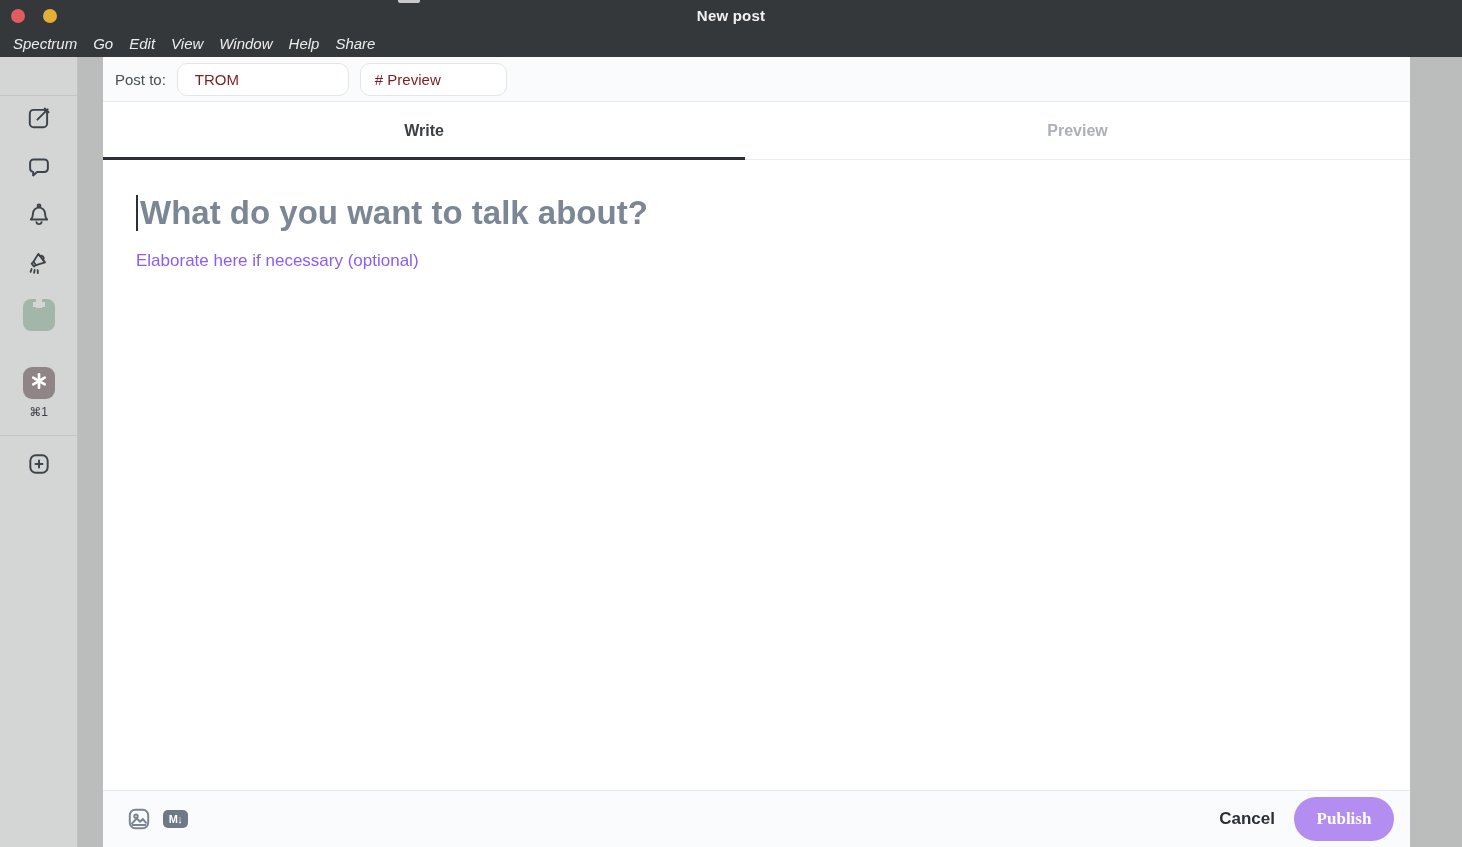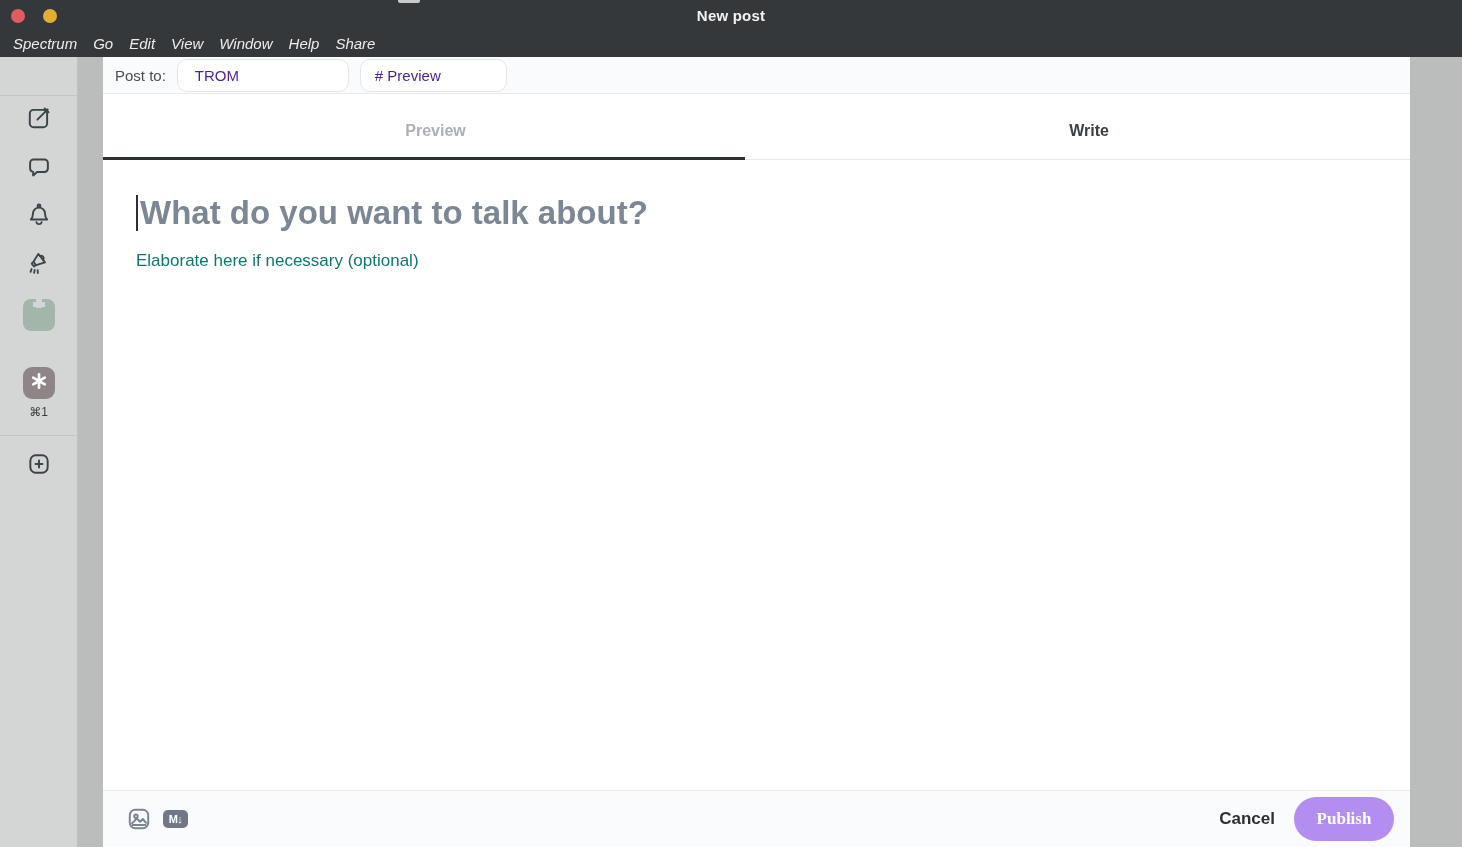--- a/index.html
+++ b/index.html
@@ -66,28 +66,28 @@
     position: absolute; left: 0; width: 100%; text-align: center;
     font-size: 12px; color: #383d42;
   }
 
   
   .modal {
     position: absolute; top: 57px; left: 103px; width: 1307px; height: 790px;
     background: #ffffff;
   }
   .modal-header {
-    position: absolute; top: 0; left: 0; width: 100%; height: 37px;
+    position: absolute; top: 0; left: 0; width: 100%; height: 45px;
     background: #fafbfc; border-bottom: 1px solid #e8eaed;
     display: flex; align-items: center; padding-left: 12px;
   }
   .post-to-label { font-size: 15px; color: #474e56; margin-right: 11px; }
   .pill-select {
     height: 33px; border: 1px solid #e3e5e8; border-radius: 10px; background: #fff;
-    font-size: 15px; color: #4c1d95; display: flex; align-items: center; cursor: pointer;
+    font-size: 15px; color: #7f1d1d; display: flex; align-items: center; cursor: pointer;
   }
   .pill-select.community { width: 172px; padding-left: 17px; }
   .pill-select.channel { width: 147px; padding-left: 14px; margin-left: 11px; }
 
   .tabs-row {
     position: absolute; top: 45px; left: 0; width: 100%; height: 58px;
     display: flex; border-bottom: 1px solid #e8eaed;
   }
   .tab {
     display: flex; align-items: center; justify-content: center;
@@ -99,21 +99,21 @@
     position: absolute; bottom: -1px; left: 0; width: 642px; height: 3px; background: #2c3036;
   }
 
   .editor { position: absolute; top: 103px; left: 0; width: 100%; padding: 35px 40px 0 33px; }
   .title-line { display: flex; align-items: flex-start; }
   .caret { width: 2px; height: 36px; background: #2b3036; margin-right: 2px; margin-top: 0; }
   .title-placeholder {
     font-size: 33px; font-weight: bold; color: #7b8794; line-height: 36px; cursor: text;
   }
   .body-placeholder {
-    margin-top: 19px; font-size: 17px; color: #0f766e; line-height: 22px; cursor: text;
+    margin-top: 19px; font-size: 17px; color: #8b5cf6; line-height: 22px; cursor: text;
   }
 
   .modal-footer {
     position: absolute; bottom: 0; left: 0; width: 100%; height: 57px;
     background: #fafbfc; border-top: 1px solid #e8eaed;
     display: flex; align-items: center; padding: 0 16px 0 23px;
   }
   .footer-icons { display: flex; align-items: center; gap: 11px; }
   .image-btn { width: 26px; height: 26px; color: #7b8591; cursor: pointer; }
   .image-btn svg { width: 26px; height: 26px; }
@@ -235,22 +235,22 @@
     <span class="post-to-label">Post to:</span>
     <div class="pill-select community">
       <span>TROM</span>
     </div>
     <div class="pill-select channel">
       <span># Preview</span>
     </div>
   </div>
 
   <div class="tabs-row">
+    <div class="tab write">Write</div>
     <div class="tab preview">Preview</div>
-    <div class="tab write">Write</div>
     <div class="tab-underline"></div>
   </div>
 
   <div class="editor">
     <div class="title-line">
       <div class="caret"></div>
       <div class="title-placeholder">What do you want to talk about?</div>
     </div>
     <div class="body-placeholder">Elaborate here if necessary (optional)</div>
   </div>

